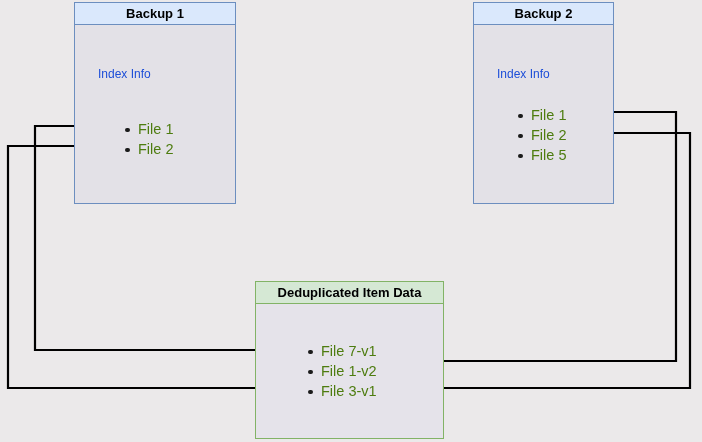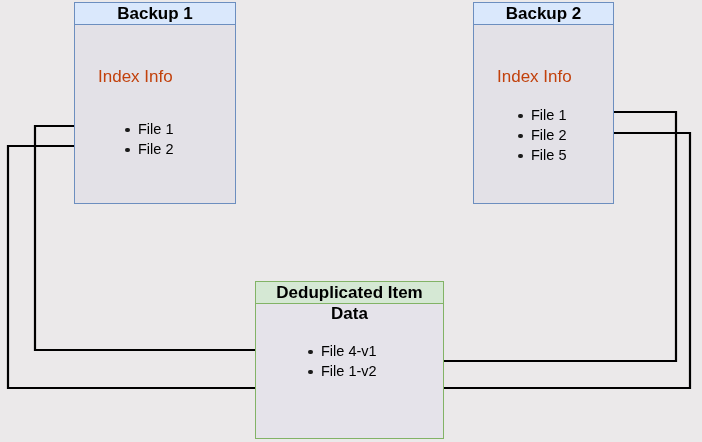--- a/index.html
+++ b/index.html
@@ -24,21 +24,21 @@
     background: #e6e4e9;
   }
   .box-header {
     position: absolute;
     left: 0; top: 0;
     box-sizing: border-box;
     width: 100%;
     height: 22px;
     line-height: 21px;
     text-align: center;
-    font-size: 17px;
+    font-size: 13px;
     font-weight: bold;
     color: #000000;
     border-bottom: 1.5px solid;
   }
   .box-body {
     position: absolute;
     left: 0;
     right: 0;
     top: 22px;
     bottom: 0;
@@ -48,36 +48,36 @@
   .box.blue            { border-color: #6c8ebf; background: #e3e1e7; }
   .box.blue .box-header{ background: #dae8fc; border-bottom-color: #6c8ebf; }
 
   
   .box.green            { border-color: #82b366; background: #e5e3ea; }
   .box.green .box-header{ background: #d5e8d4; border-bottom-color: #82b366; }
 
   
   .index-label {
     position: absolute;
-    font-size: 17px;
-    color: #c2410c;
+    font-size: 12px;
+    color: #1d4ed8;
     white-space: nowrap;
   }
   .file-list {
     position: absolute;
     margin: 0;
     padding: 0;
     list-style: none;
   }
   .file-list li {
     position: relative;
     height: 20px;
     line-height: 20px;
     font-size: 14.5px;
-    color: #000000;
+    color: #4d7c0f;
     white-space: nowrap;
     padding-left: 15px;
   }
   .file-list li::before {
     content: "";
     position: absolute;
     left: 2px;
     top: 8.5px;
     width: 4.5px;
     height: 4.5px;
@@ -152,19 +152,20 @@
         <li>File 2</li>
         <li>File 5</li>
       </ul>
     </div>
   </div>
 
   <div class="box green" style="left:255px; top:281px; width:189px; height:158px;">
     <div class="box-header">Deduplicated Item Data</div>
     <div class="box-body">
       <ul class="file-list" style="left:50px; top:37px;">
-        <li>File 4-v1</li>
+        <li>File 7-v1</li>
         <li>File 1-v2</li>
+        <li>File 3-v1</li>
       </ul>
     </div>
   </div>
 
 </div>
 
 </body></html>

